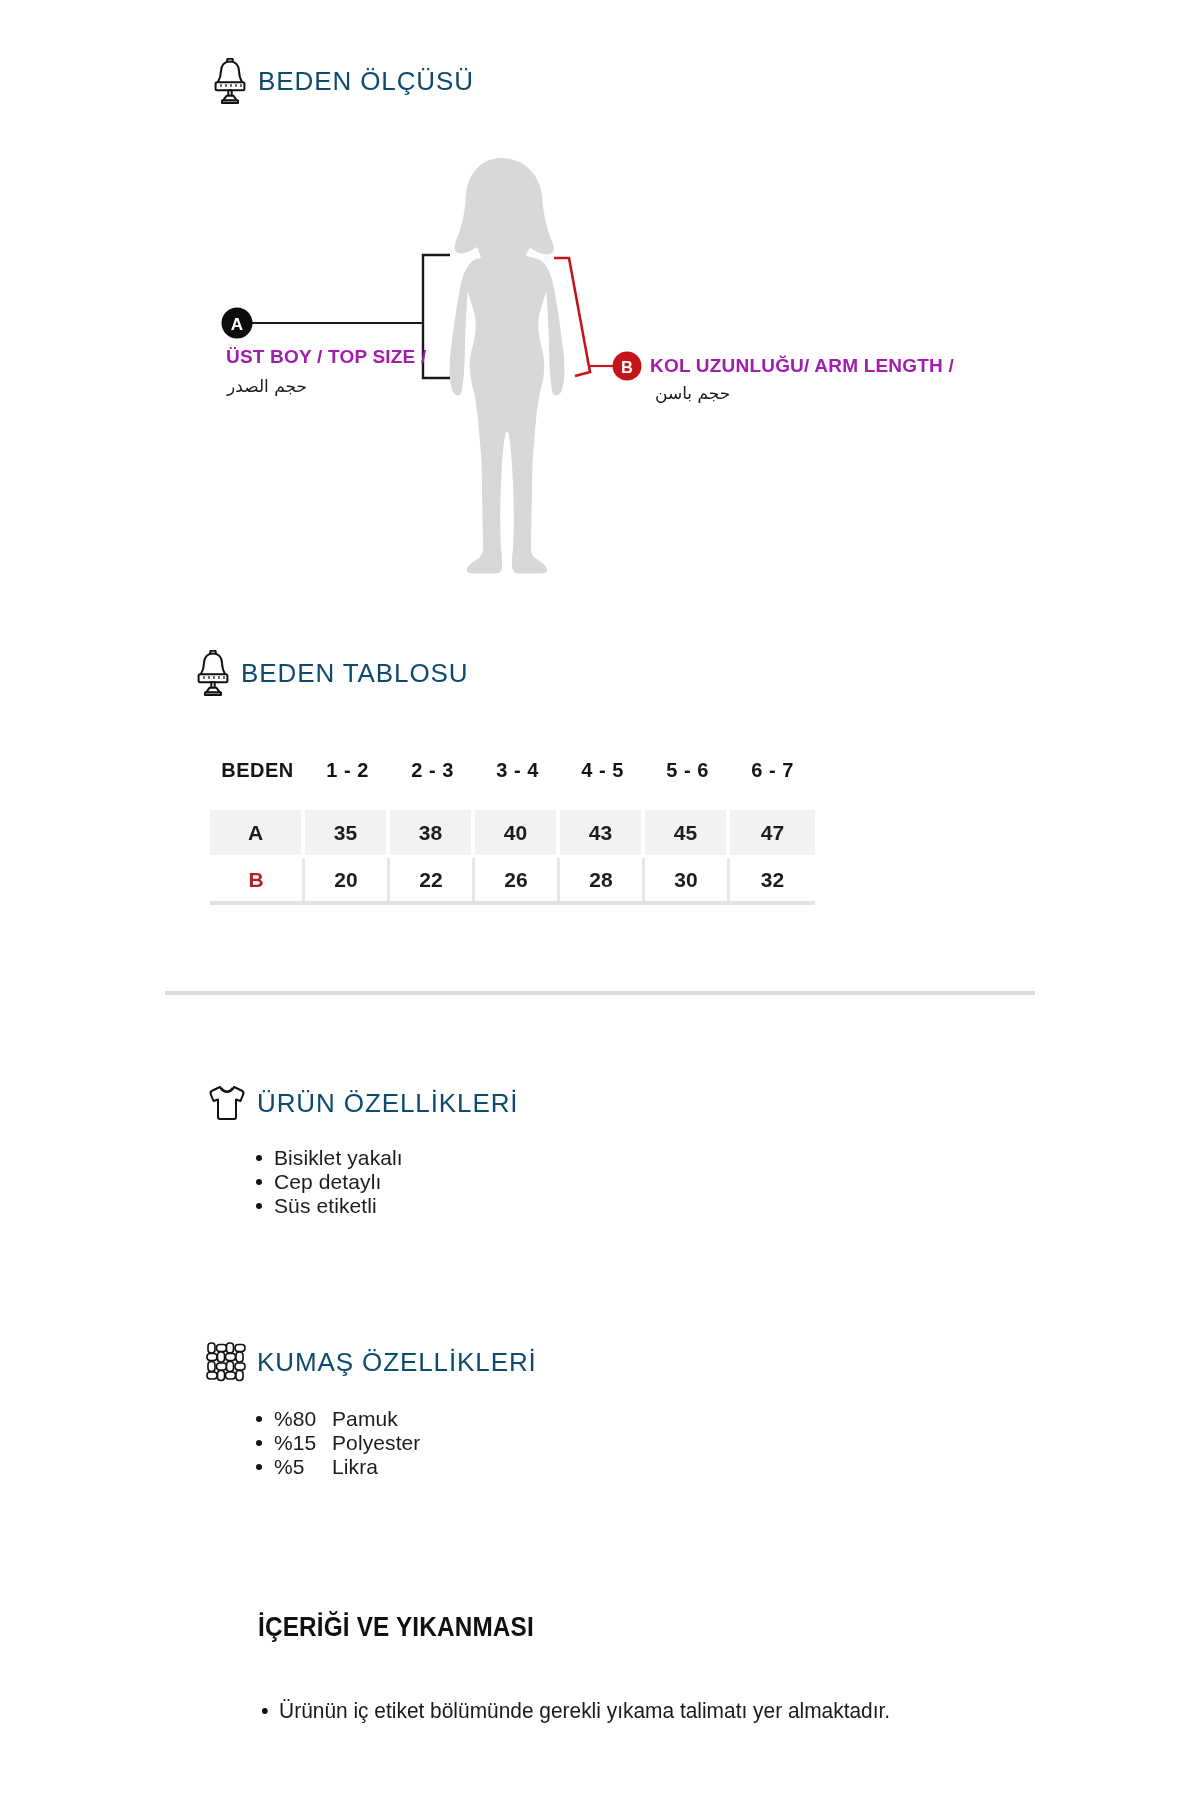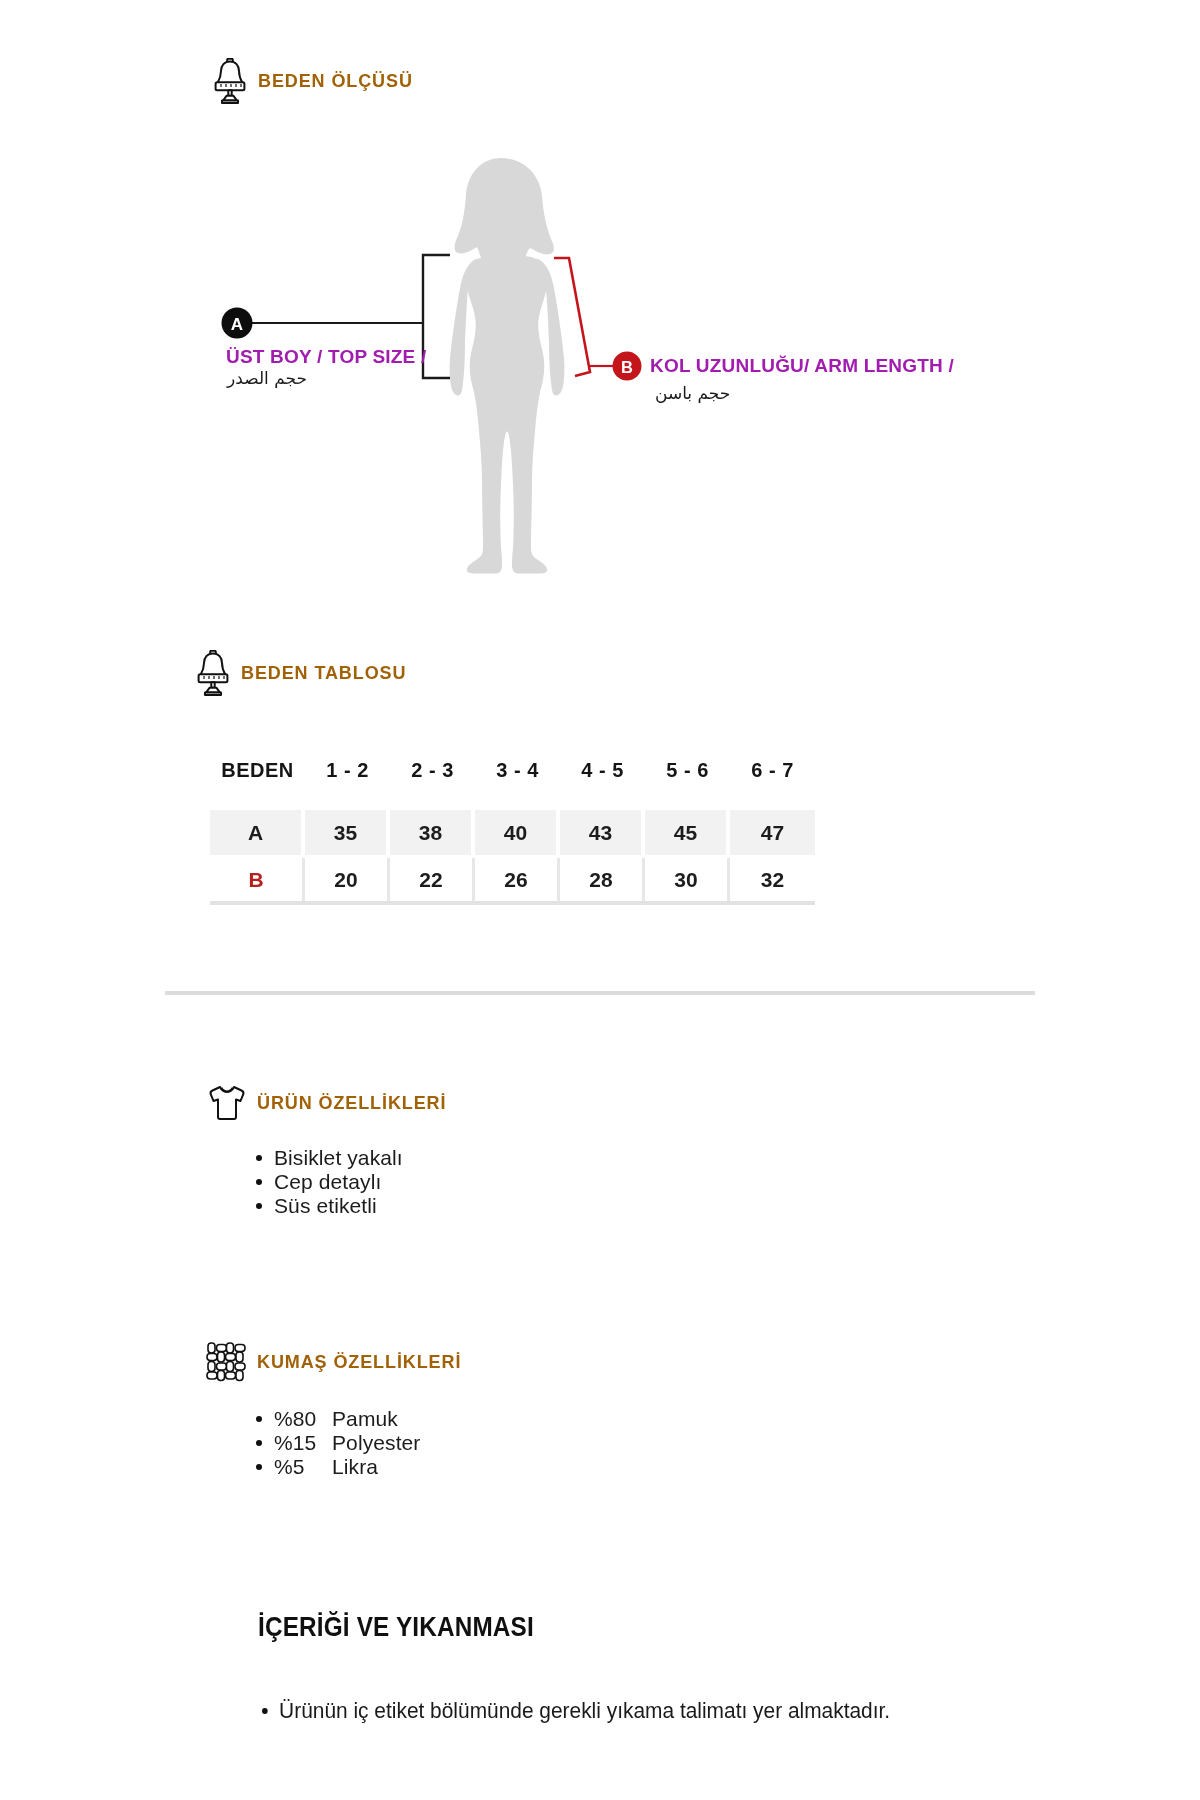--- a/index.html
+++ b/index.html
@@ -3,21 +3,21 @@
 <meta charset="utf-8">
 <style>
   html,body{margin:0;padding:0;background:#fff;}
   .canvas{
     position:relative;width:1200px;height:1800px;background:#ffffff;
     font-family:"Liberation Sans", sans-serif;color:#111;overflow:hidden;
   }
   .abs{position:absolute;}
   
   .sec-head{display:flex;align-items:center;gap:11px;}
-  .sec-head .ttl{font-size:18px;font-weight:700;letter-spacing:0.9px;color:#a16207;white-space:nowrap;}
+  .sec-head .ttl{font-size:26px;font-weight:400;letter-spacing:0.9px;color:#0c4a6e;white-space:nowrap;}
   .icon-box{flex:0 0 auto;display:flex;align-items:center;justify-content:center;}
   
   .fig-label{font-size:19px;font-weight:700;letter-spacing:0.2px;color:#a21caf;white-space:nowrap;}
   .fig-label-ar{font-size:17px;font-weight:400;color:#1b1b1b;direction:rtl;white-space:nowrap;font-family:"DejaVu Sans", sans-serif;}
   
   .size-table{width:605px;}
   .trow{display:grid;grid-template-columns:95px repeat(6,85px);}
   .trow .cell{display:flex;align-items:center;justify-content:center;}
   .thead .cell{height:36px;font-size:20px;font-weight:700;letter-spacing:0.5px;color:#151515;}
   .thead{margin-bottom:22px;}
@@ -93,21 +93,21 @@
       <line x1="588" y1="366" x2="613" y2="366" stroke-width="2.2"></line>
     </g>
 
     <g>
       <circle cx="627" cy="366" r="14.5" fill="#c3151b"></circle>
       <text x="627" y="367" text-anchor="middle" dominant-baseline="central" fill="#fff" font-family="Liberation Sans, sans-serif" font-size="16.5" font-weight="bold">B</text>
     </g>
   </svg>
 
   <div class="abs fig-label" style="left:226px;top:346px;">ÜST BOY / TOP SIZE /</div>
-  <div class="abs fig-label-ar" style="left:227px;top:368px;">حجم الصدر</div>
+  <div class="abs fig-label-ar" style="left:227px;top:376px;">حجم الصدر</div>
   <div class="abs fig-label" style="left:650px;top:355px;">KOL UZUNLUĞU/ ARM LENGTH /</div>
   <div class="abs fig-label-ar" style="left:655px;top:383px;">حجم باسن</div>
 
   <div class="abs sec-head" style="left:196px;top:650px;">
     <span class="icon-box">
       <svg width="34" height="46" viewBox="0 0 34 46">
         <g stroke="#111" fill="#fff" stroke-width="2" stroke-linejoin="round">
           <rect x="14.2" y="0.8" width="5.6" height="3.2" rx="1"></rect>
           <path d="M17,3.4 C11.5,3.4 8,7.6 8,12.9 C8,17.9 6.5,21.4 4.5,24.9 L4.5,27.5 L29.5,27.5 L29.5,24.9 C27.5,21.4 26,17.9 26,12.9 C26,7.6 22.5,3.4 17,3.4 Z"></path>
           <rect x="2.6" y="24.2" width="28.8" height="8" rx="1.5"></rect>

